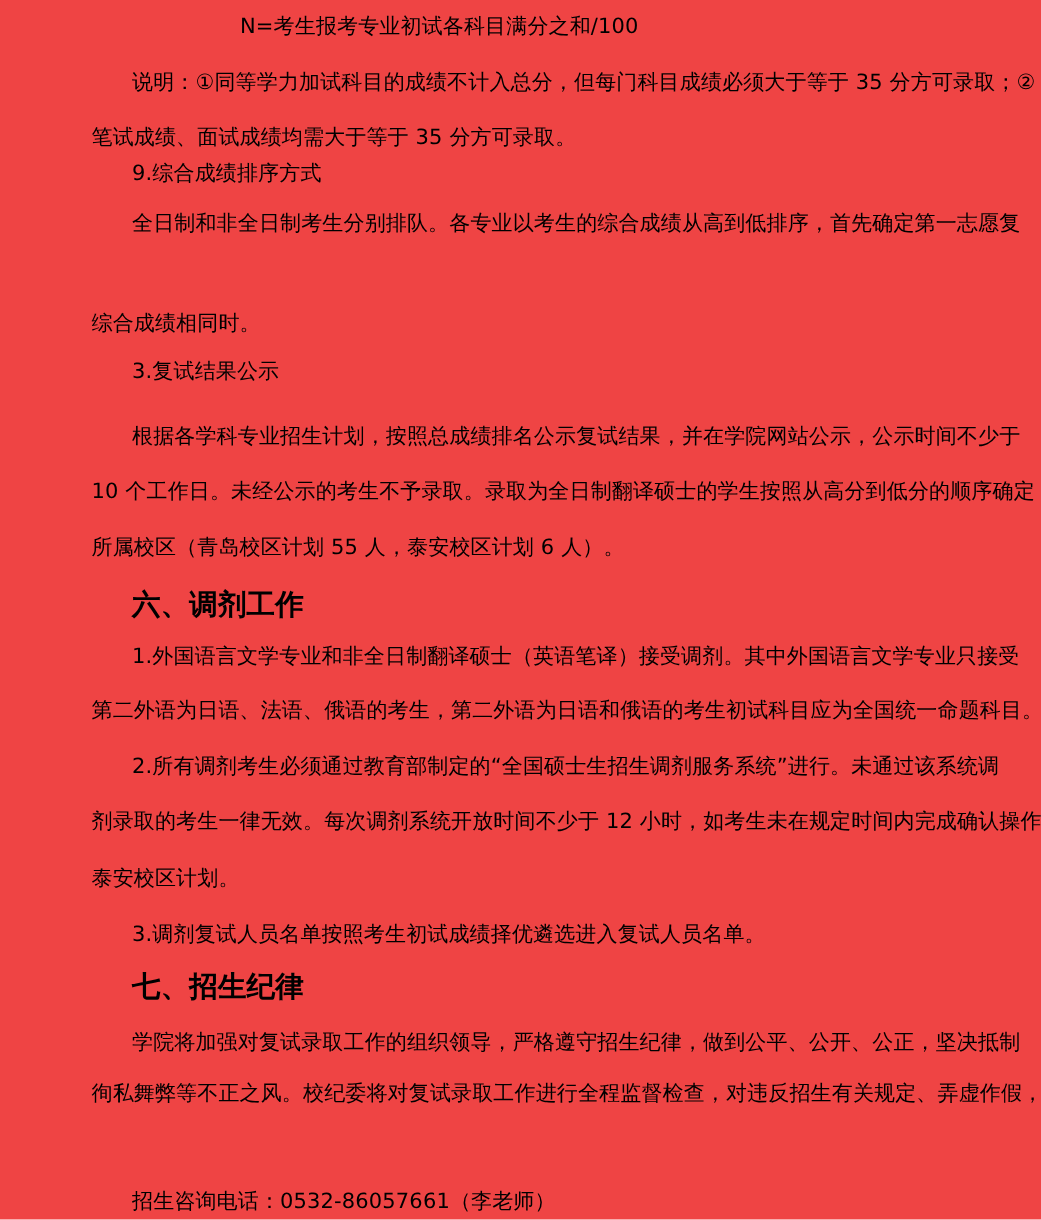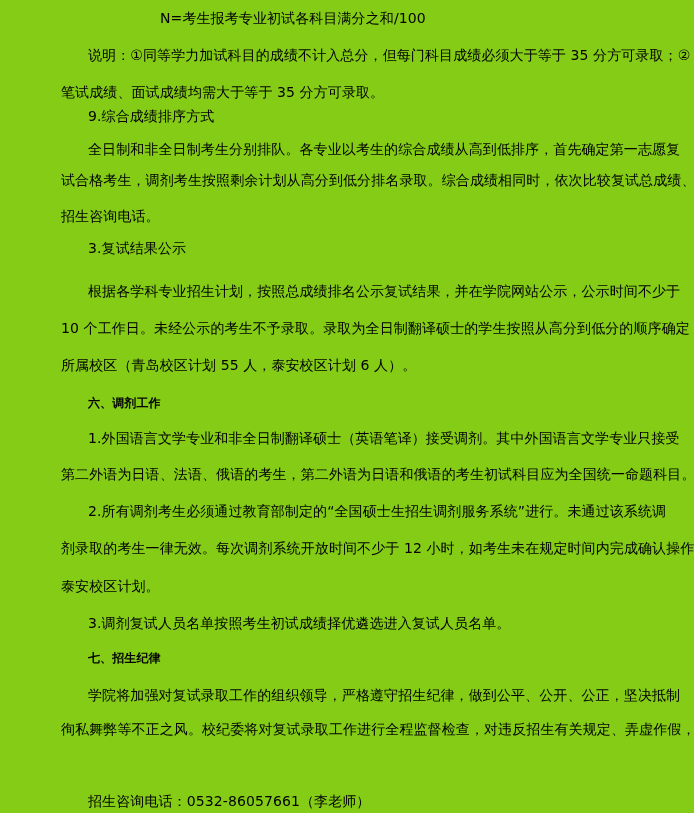--- a/index.html
+++ b/index.html
@@ -4,49 +4,48 @@
 <style>
   html, body {
     margin: 0;
     padding: 0;
     background: #ffffff;
   }
   .page {
     position: relative;
     width: 694px;
     height: 813px;
-    background: #84cc16;
+    background: #ef4444;
     color: #000000;
     font-family: "DejaVu Sans", sans-serif;
     overflow: hidden;
   }
   .ln {
     position: absolute;
     left: 61px;
     font-size: 14px;
     line-height: 16px;
     white-space: nowrap;
     letter-spacing: 0.1px;
     color: #000000;
   }
   .indent  { left: 88px; }
   .formula { left: 160px; }
-  .heading { left: 88px; font-weight: 700; font-size: 12px; }
+  .heading { left: 88px; font-weight: 700; font-size: 19px; }
 </style>
 </head>
 <body>
 
 <div class="page">
   <div class="ln formula" style="top:10px">N=考生报考专业初试各科目满分之和/100</div>
   <div class="ln indent" style="top:47px">说明：①同等学力加试科目的成绩不计入总分，但每门科目成绩必须大于等于 35 分方可录取；②</div>
   <div class="ln" style="top:84px">笔试成绩、面试成绩均需大于等于 35 分方可录取。</div>
   <div class="ln indent" style="top:108px">9.综合成绩排序方式</div>
   <div class="ln indent" style="top:141px">全日制和非全日制考生分别排队。各专业以考生的综合成绩从高到低排序，首先确定第一志愿复</div>
-  <div class="ln" style="top:172px">试合格考生，调剂考生按照剩余计划从高分到低分排名录取。综合成绩相同时，依次比较复试总成绩、</div>
-  <div class="ln" style="top:208px">招生咨询电话。</div>
+  <div class="ln" style="top:208px">综合成绩相同时。</div>
   <div class="ln indent" style="top:240px">3.复试结果公示</div>
   <div class="ln indent" style="top:283px">根据各学科专业招生计划，按照总成绩排名公示复试结果，并在学院网站公示，公示时间不少于</div>
   <div class="ln" style="top:320px">10 个工作日。未经公示的考生不予录取。录取为全日制翻译硕士的学生按照从高分到低分的顺序确定</div>
   <div class="ln" style="top:357px">所属校区（青岛校区计划 55 人，泰安校区计划 6 人）。</div>
   <div class="ln heading" style="top:395px">六、调剂工作</div>
   <div class="ln indent" style="top:430px">1.外国语言文学专业和非全日制翻译硕士（英语笔译）接受调剂。其中外国语言文学专业只接受</div>
   <div class="ln" style="top:466px">第二外语为日语、法语、俄语的考生，第二外语为日语和俄语的考生初试科目应为全国统一命题科目。</div>
   <div class="ln indent" style="top:503px">2.所有调剂考生必须通过教育部制定的“全国硕士生招生调剂服务系统”进行。未通过该系统调</div>
   <div class="ln" style="top:540px">剂录取的考生一律无效。每次调剂系统开放时间不少于 12 小时，如考生未在规定时间内完成确认操作，</div>
   <div class="ln" style="top:578px">泰安校区计划。</div>

